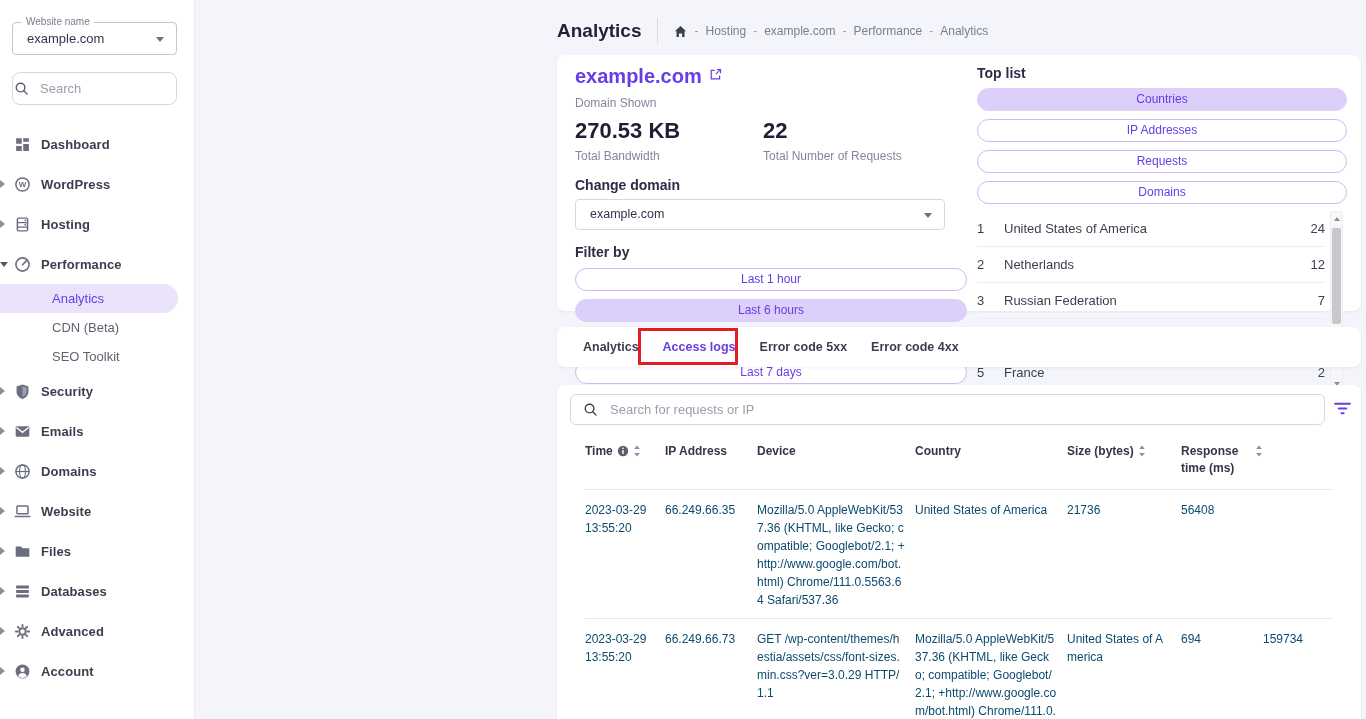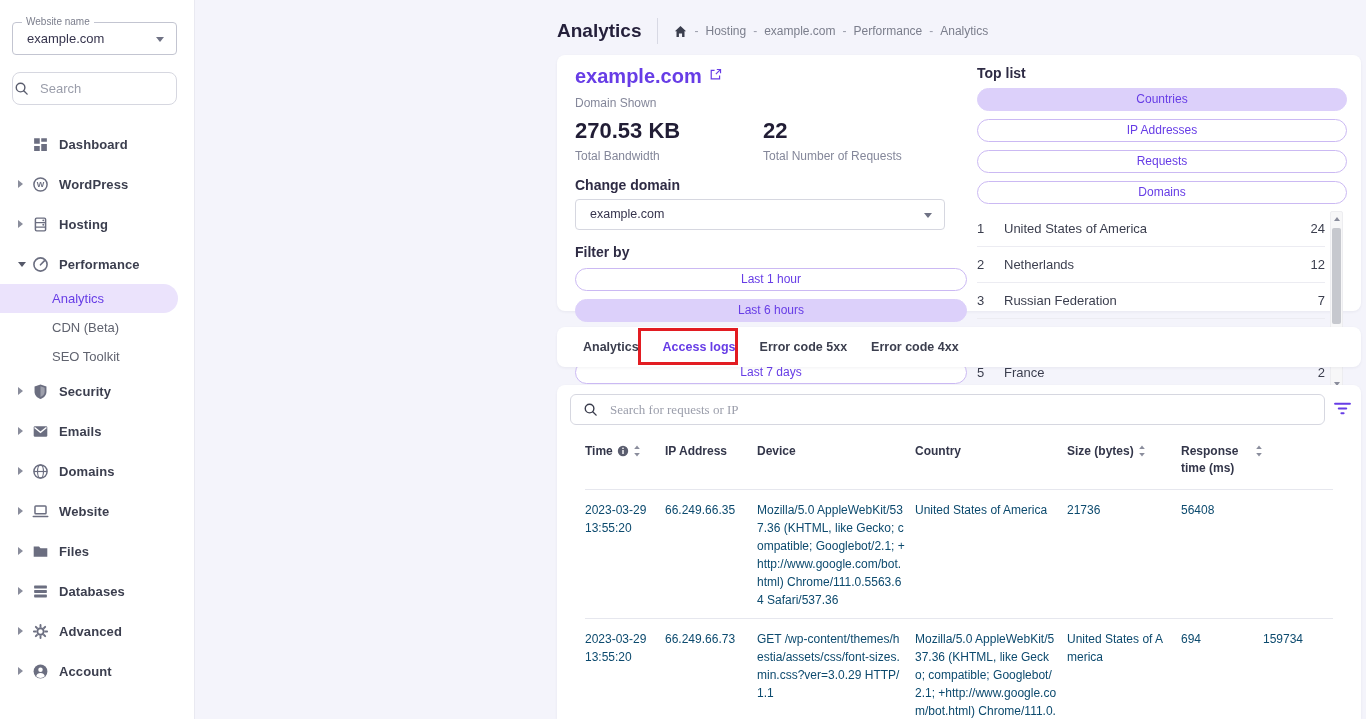--- a/index.html
+++ b/index.html
@@ -16,21 +16,21 @@
   .site-select .val { display:block; line-height:31px; padding-left:14px; font-size:13px; color:#36344d; }
   .sel-caret { position:absolute; right:12px; top:50%; margin-top:-2px; width:0; height:0;
     border-top:5px solid #6f7284; border-left:4px solid transparent; border-right:4px solid transparent; }
   .search-box { position:absolute; left:12px; top:72px; width:165px; height:33px;
     border:1px solid #d6d7e0; border-radius:8px; display:flex; align-items:center; padding-left:1px; background:#fff; }
   .search-box .s-ic { width:15px; height:15px; color:#5a5d6e; flex:none; }
   .search-box input { border:none; outline:none; width:100px; margin-left:9px; font-size:13px;
     font-family:inherit; color:#36344d; background:transparent; }
   .search-box input::placeholder { color:#9a9daa; }
   .nav { position:absolute; top:124px; left:0; right:0; }
-  .nav-item { height:40px; display:flex; align-items:center; padding-left:18px; cursor:pointer; }
+  .nav-item { height:40px; display:flex; align-items:center; cursor:pointer; }
   .nav-caret { width:12px; flex:none; display:flex; align-items:center; }
   .tri-right { width:0; height:0; border-left:5px solid #8a8d9c; border-top:4px solid transparent; border-bottom:4px solid transparent; }
   .tri-down { width:0; height:0; border-top:5px solid #555869; border-left:4px solid transparent; border-right:4px solid transparent; }
   .nav-icon { width:17px; height:17px; margin-left:2px; margin-right:10px; color:#6b6e80; flex:none; }
   .nav-icon svg, .s-ic svg { width:100%; height:100%; display:block; }
   .nav-label { font-size:13px; font-weight:700; color:#3b3e4e; letter-spacing:.1px; }
   .sub-item { height:29px; display:flex; align-items:center; padding-left:52px; font-size:13px;
     color:#60636f; cursor:pointer; width:178px; }
   .sub-item.active { color:#673de6; background:#ebe3fc; border-radius:0 16px 16px 0; }
 
@@ -86,21 +86,21 @@
   .tab { padding:0 12px; font-size:12.5px; font-weight:700; color:#3b3e4e; line-height:40px; cursor:pointer; white-space:nowrap; }
   .tab.active { color:#673de6; }
   .red-annotation { position:absolute; left:81px; top:328px; width:100px; height:37px;
     border:3px solid #e21c22; z-index:6; pointer-events:none; }
 
   .card.logs { top:385px; left:0; width:804px; height:334px; border-radius:8px 8px 0 0; overflow:hidden; }
   .search-row { position:absolute; top:9px; left:13px; width:755px; height:31px; border:1px solid #d6d7e0;
     border-radius:6px; display:flex; align-items:center; padding:0 12px; background:#fff; }
   .search-row .s-ic { width:15px; height:15px; color:#3b3e4e; flex:none; }
   .search-row input { border:none; outline:none; flex:1; margin-left:10px; font-size:13px;
-    font-family:Liberation Serif, serif; color:#36344d; background:transparent; }
+    font-family:Liberation Sans, sans-serif; color:#36344d; background:transparent; }
   .search-row input::placeholder { color:#9b9eab; }
   .filter-btn { position:absolute; right:9px; top:15px; width:19px; height:17px; cursor:pointer; }
   .filter-btn svg { width:100%; height:100%; display:block; }
 
   .log-table { position:absolute; left:28px; right:28px; top:52px; }
   .lt-header, .lt-row { display:grid; grid-template-columns:80px 92px 158px 152px 114px 82px 70px; }
   .lt-header { padding:6px 0 12px; border-bottom:1px solid #e6e7ee; }
   .lt-hcell { font-size:12px; font-weight:700; color:#33364a; line-height:17px;
     display:flex; align-items:flex-start; gap:4px; padding-right:8px; white-space:nowrap; }
   .lt-hcell .hl { white-space:normal; }

